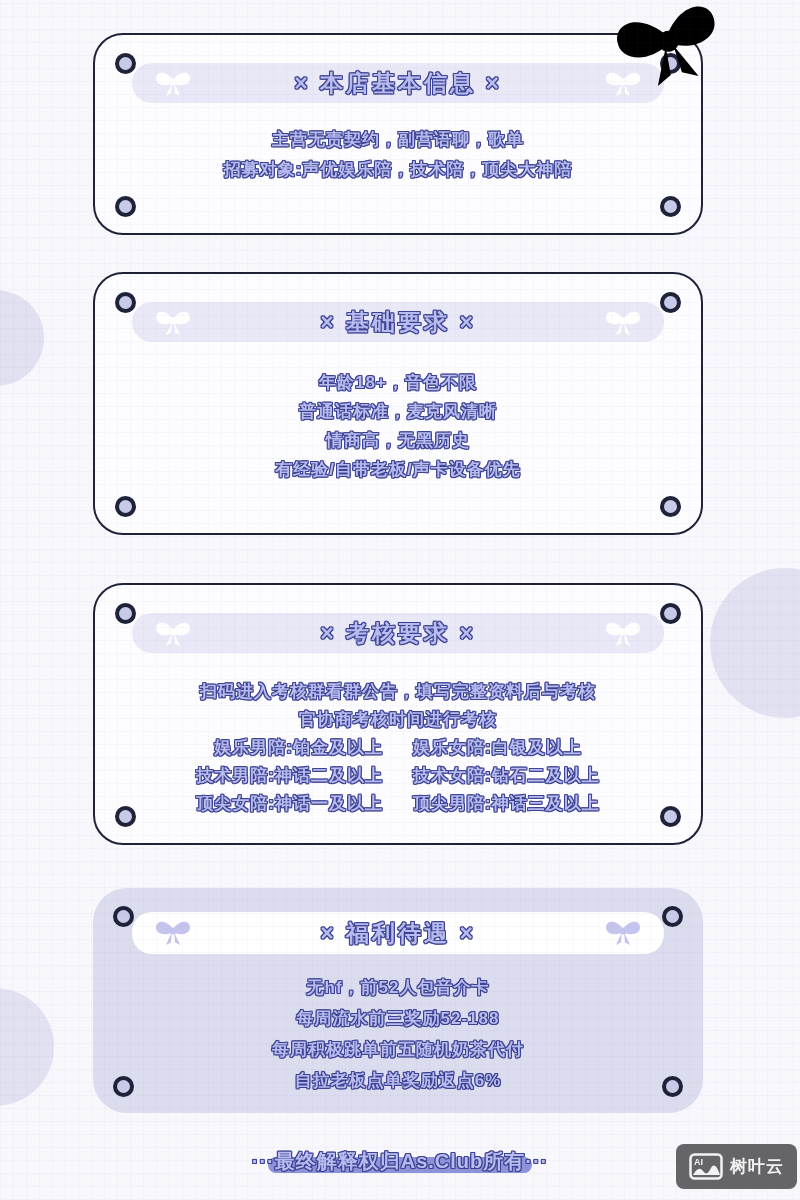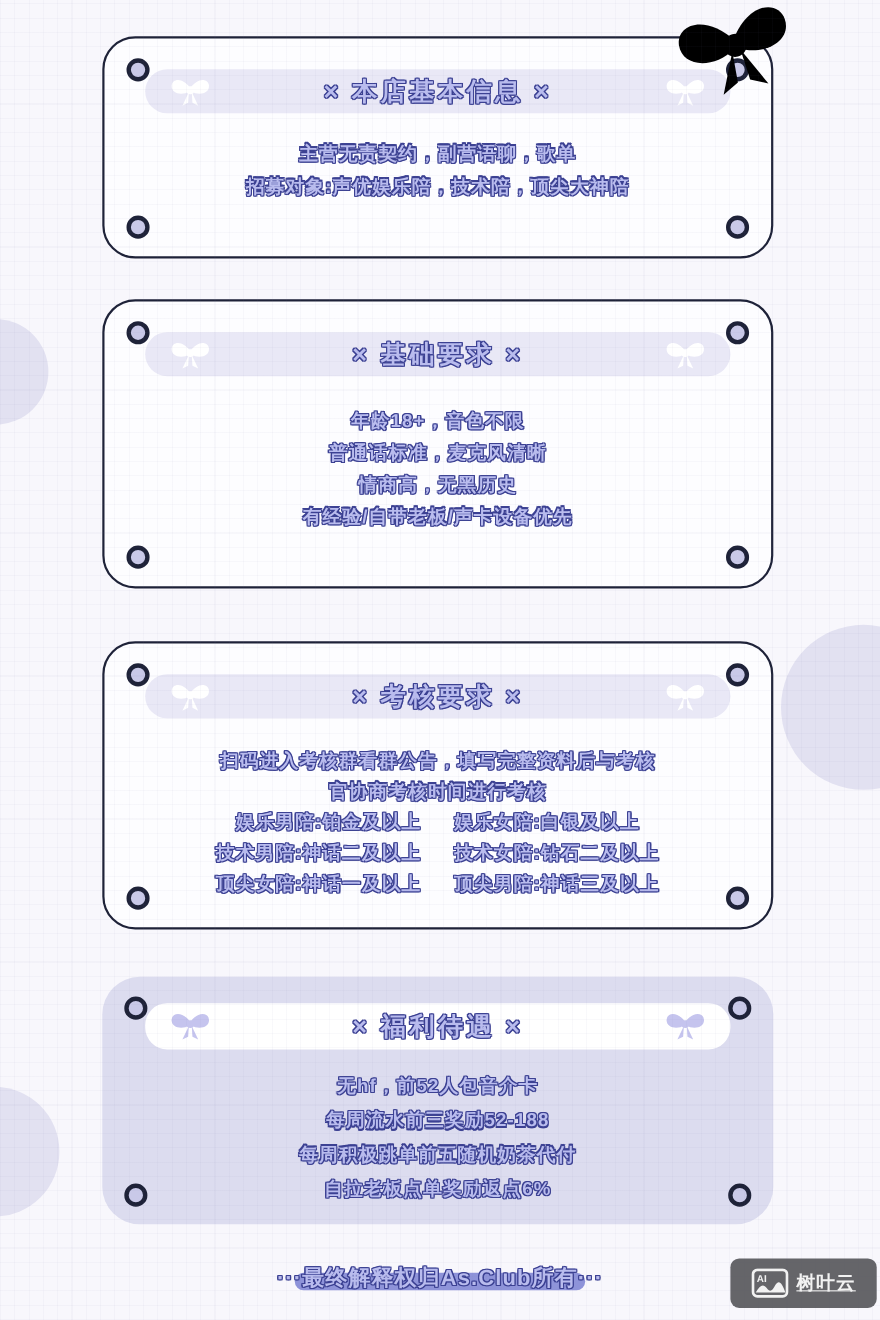--- a/index.html
+++ b/index.html
@@ -71,25 +71,25 @@
   .footer{position:absolute;left:0;top:1148px;width:100%;text-align:center;z-index:3;}
   .footer-inner{position:relative;display:inline-block;padding:0 6px;}
   .footer-highlight{
     position:absolute;left:22px;right:22px;top:9px;height:16px;border-radius:8px;
     background:#8e93d9;z-index:0;
   }
   .footer-text{position:relative;z-index:1;font-size:20px;letter-spacing:1px;}
 
   
   .watermark{
-    position:absolute;right:3px;bottom:11px;width:133px;height:45px;z-index:10;
+    position:absolute;right:3px;bottom:11px;width:121px;height:45px;z-index:10;
     background:rgba(88,88,92,.92);border-radius:8px;
     display:flex;align-items:center;justify-content:center;gap:7px;color:#f2f2f2;
   }
-  .watermark-label{font-size:17px;font-weight:700;letter-spacing:1px;text-decoration:underline;}
+  .watermark-label{font-size:17px;font-weight:700;letter-spacing:1px;}
 </style>
 </head>
 <body>
 
 <svg width="0" height="0" style="position:absolute" aria-hidden="true">
   <symbol id="bow" viewBox="0 0 64 46">
     <path d="M33 20 C22 3 7 5 6 15 C5 26 20 30 31 23 Z"></path>
     <path d="M31 20 C42 3 57 5 58 15 C59 26 44 30 33 23 Z"></path>
     <path d="M30 24 L21 43 L29 39 Z"></path>
     <path d="M34 24 L43 43 L35 39 Z"></path>

